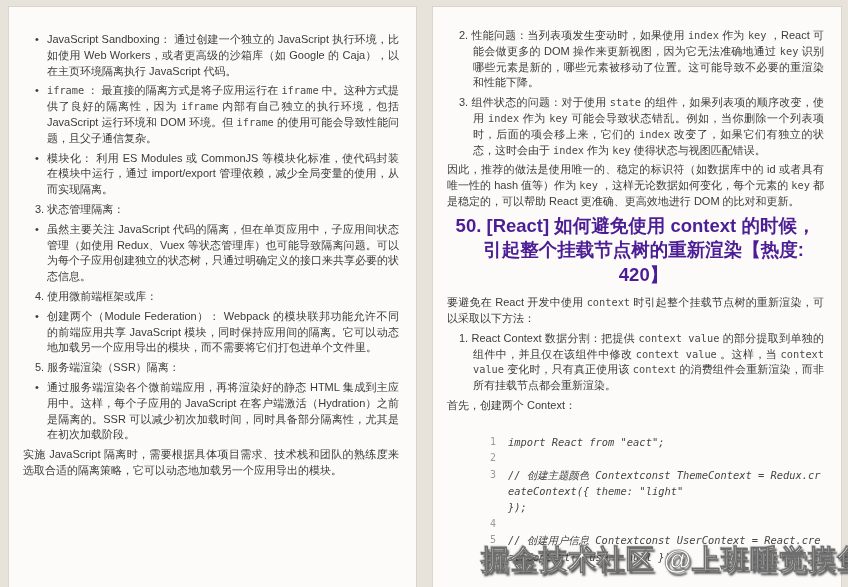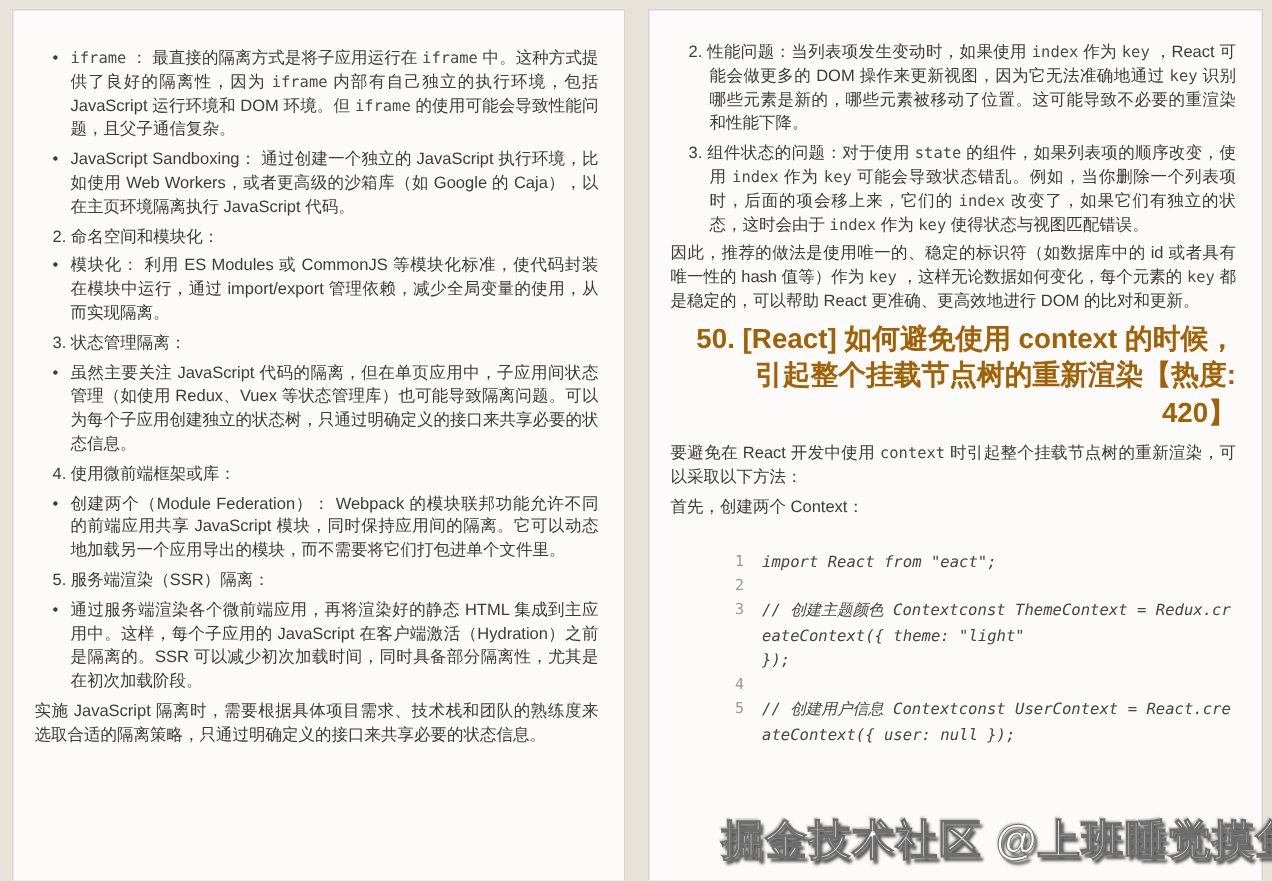--- a/index.html
+++ b/index.html
@@ -22,22 +22,22 @@
   }
   .blk code{
     font-family:"DejaVu Sans Mono","Liberation Mono",monospace;
     font-size:10.3px;color:#4a4a4a;
   }
   .bullet{position:relative;padding-left:24px;}
   .bullet::before{content:"•";position:absolute;left:12px;top:0;color:#3b3b3b;}
   .olitem{padding-left:26px;text-indent:-14px;}
   .para{padding-left:0;}
   .h2{
-    font-size:18.5px;line-height:24.5px;font-weight:700;color:#a16207;
-    margin:1px 0 8px;padding-left:16px;text-indent:-16px;text-align:right;
+    font-size:18.5px;line-height:24.5px;font-weight:700;color:#4c1d95;
+    margin:1px 0 8px;padding-left:16px;text-indent:-16px;text-align:center;
   }
   .code{
     margin:20px 0 20px 34px;
     font-family:"DejaVu Sans Mono","Liberation Mono",monospace;
     font-style:italic;font-size:10.4px;line-height:16.4px;color:#454545;
   }
   .code-line{display:flex;}
   .ln{
     flex:none;width:15px;text-align:right;margin-right:12px;
     color:#9a9a9a;font-style:normal;font-size:10px;
@@ -48,40 +48,40 @@
     font-size:28px;font-weight:bold;letter-spacing:1px;
     color:#fdfdfc;
     -webkit-text-stroke:0.6px #6e6e6e;
     text-shadow:2px 3px 2px rgba(55,55,55,0.85), -1px -1px 1px rgba(140,140,140,0.45);
   }
 </style>
 </head>
 <body>
 
 <div class="page" id="left-page">
+  <div class="blk bullet">JavaScript Sandboxing： 通过创建一个独立的 JavaScript 执行环境，比如使用 Web Workers，或者更高级的沙箱库（如 Google 的 Caja），以在主页环境隔离执行 JavaScript 代码。</div>
   <div class="blk bullet"><code>iframe</code> ： 最直接的隔离方式是将子应用运行在 <code>iframe</code> 中。这种方式提供了良好的隔离性，因为 <code>iframe</code> 内部有自己独立的执行环境，包括 JavaScript 运行环境和 DOM 环境。但 <code>iframe</code> 的使用可能会导致性能问题，且父子通信复杂。</div>
-  <div class="blk bullet">JavaScript Sandboxing： 通过创建一个独立的 JavaScript 执行环境，比如使用 Web Workers，或者更高级的沙箱库（如 Google 的 Caja），以在主页环境隔离执行 JavaScript 代码。</div>
-  <div class="blk olitem">2. 命名空间和模块化：</div>
   <div class="blk bullet">模块化： 利用 ES Modules 或 CommonJS 等模块化标准，使代码封装在模块中运行，通过 import/export 管理依赖，减少全局变量的使用，从而实现隔离。</div>
   <div class="blk olitem">3. 状态管理隔离：</div>
   <div class="blk bullet">虽然主要关注 JavaScript 代码的隔离，但在单页应用中，子应用间状态管理（如使用 Redux、Vuex 等状态管理库）也可能导致隔离问题。可以为每个子应用创建独立的状态树，只通过明确定义的接口来共享必要的状态信息。</div>
   <div class="blk olitem">4. 使用微前端框架或库：</div>
   <div class="blk bullet">创建两个（Module Federation）： Webpack 的模块联邦功能允许不同的前端应用共享 JavaScript 模块，同时保持应用间的隔离。它可以动态地加载另一个应用导出的模块，而不需要将它们打包进单个文件里。</div>
   <div class="blk olitem">5. 服务端渲染（SSR）隔离：</div>
   <div class="blk bullet">通过服务端渲染各个微前端应用，再将渲染好的静态 HTML 集成到主应用中。这样，每个子应用的 JavaScript 在客户端激活（Hydration）之前是隔离的。SSR 可以减少初次加载时间，同时具备部分隔离性，尤其是在初次加载阶段。</div>
-  <div class="blk para">实施 JavaScript 隔离时，需要根据具体项目需求、技术栈和团队的熟练度来选取合适的隔离策略，只通过明确定义的接口来共享必要的状态信息。</div>
+  <div class="blk para">实施 JavaScript 隔离时，需要根据具体项目需求、技术栈和团队的熟练度来选取合适的隔离策略，它可以动态地加载另一个应用导出的模块。</div>
 
 </div>
 
 <div class="page" id="right-page">
   <div class="blk olitem">2. 性能问题：当列表项发生变动时，如果使用 <code>index</code> 作为 <code>key</code> ，React 可能会做更多的 DOM 操作来更新视图，因为它无法准确地通过 <code>key</code> 识别哪些元素是新的，哪些元素被移动了位置。这可能导致不必要的重渲染和性能下降。</div>
   <div class="blk olitem">3. 组件状态的问题：对于使用 <code>state</code> 的组件，如果列表项的顺序改变，使用 <code>index</code> 作为 <code>key</code> 可能会导致状态错乱。例如，当你删除一个列表项时，后面的项会移上来，它们的 <code>index</code> 改变了，如果它们有独立的状态，这时会由于 <code>index</code> 作为 <code>key</code> 使得状态与视图匹配错误。</div>
   <div class="blk para">因此，推荐的做法是使用唯一的、稳定的标识符（如数据库中的 id 或者具有唯一性的 hash 值等）作为 <code>key</code> ，这样无论数据如何变化，每个元素的 <code>key</code> 都是稳定的，可以帮助 React 更准确、更高效地进行 DOM 的比对和更新。</div>
   <div class="h2">50. [React] 如何避免使用 context 的时候， 引起整个挂载节点树的重新渲染【热度: 420】</div>
   <div class="blk para">要避免在 React 开发中使用 <code>context</code> 时引起整个挂载节点树的重新渲染，可以采取以下方法：</div>
+  <div class="blk olitem">1. React Context 数据分割：把提供 <code>context value</code> 的部分提取到单独的组件中，并且仅在该组件中修改 <code>context value</code> 。这样，当 <code>context value</code> 变化时，只有真正使用该 <code>context</code> 的消费组件会重新渲染，而非所有挂载节点都会重新渲染。</div>
   <div class="blk para">首先，创建两个 Context：</div>
   <div class="code">
       <div class="code-line">
         <span class="ln">1</span>
         <span class="code-text">import React from "eact";</span>
       </div>
       <div class="code-line">
         <span class="ln">2</span>
         <span class="code-text"></span>
       </div>

